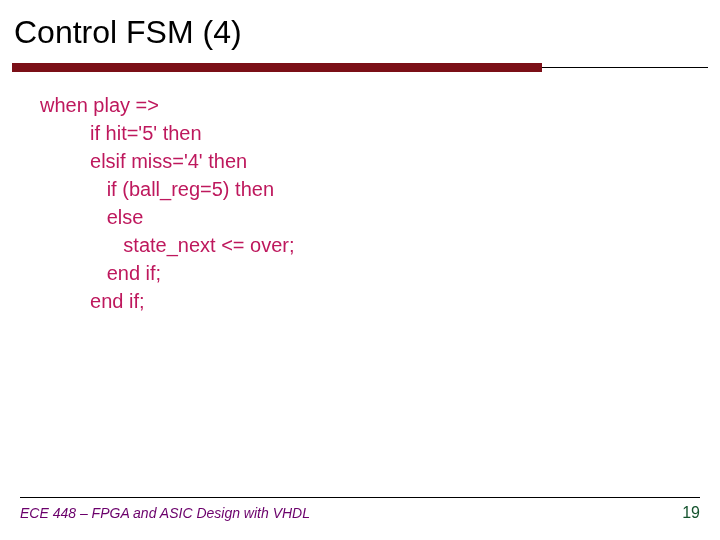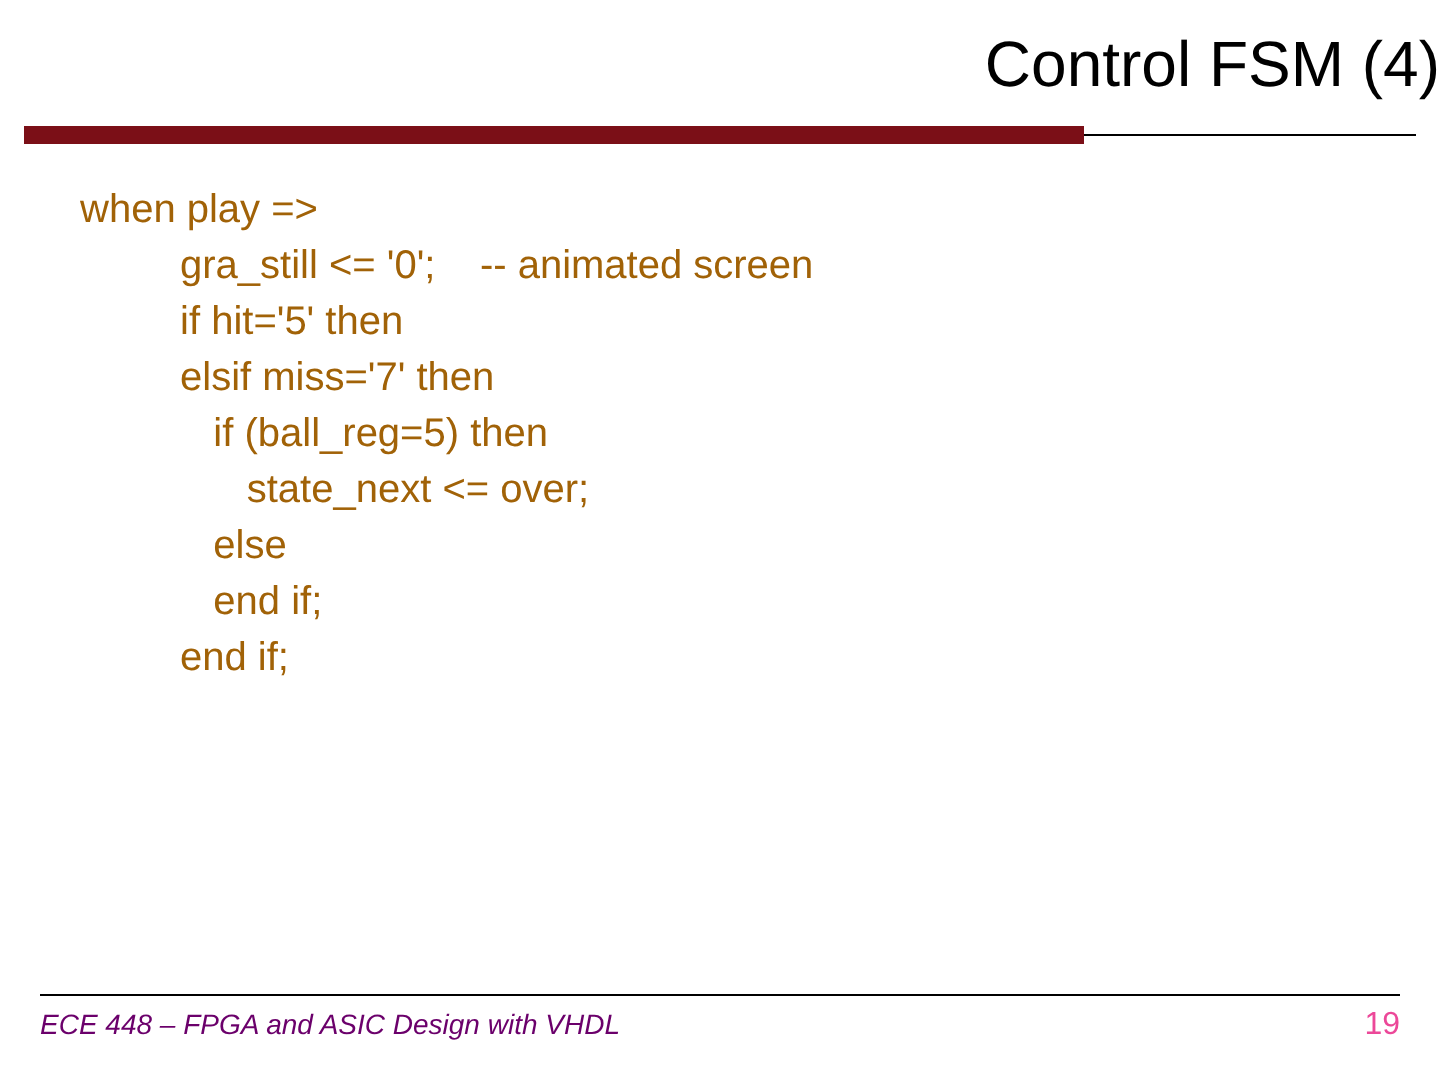--- a/index.html
+++ b/index.html
@@ -1,48 +1,47 @@
 <!DOCTYPE html>
 <html><head>
 <meta charset="utf-8">
 <style>
   * { margin: 0; padding: 0; box-sizing: border-box; }
   html, body { width: 720px; height: 540px; background: #fff; font-family: Arial, Helvetica, sans-serif; }
   .slide { width: 720px; height: 540px; position: relative; padding: 0; }
-  .title { font-size: 32px; font-weight: 400; color: #000; padding: 14px 0 10px 14px; text-align: right; }
+  .title { font-size: 32px; font-weight: 400; color: #000; padding: 14px 0 10px 14px; }
   .rule-wrap { position: relative; height: 12px; margin-bottom: 18px; }
   .rule-thin { position: absolute; left: 12px; right: 12px; top: 6px; height: 1px; background: #000; }
   .rule-thick { position: absolute; left: 12px; width: 530px; top: 2px; height: 9px; background: #7b0f17; }
   .body { padding-left: 40px; padding-right: 20px; }
-  .code { font-family: Arial, Helvetica, sans-serif; font-size: 20px; color: #a16207; line-height: 1.4; }
+  .code { font-family: Arial, Helvetica, sans-serif; font-size: 20px; color: #be185d; line-height: 1.4; }
   .code .line { white-space: pre; }
   .footer { position: absolute; left: 0; right: 0; bottom: 18px; padding: 0 20px; }
   .footer-rule { height: 1px; background: #000; margin: 0 0 6px 0; }
   .footer-row { display: flex; justify-content: space-between; align-items: baseline; }
   .footer-left { font-size: 14px; font-style: italic; color: #6b006b; }
-  .footer-right { font-size: 16px; color: #ec4899; }
+  .footer-right { font-size: 16px; color: #14532d; }
 </style>
 </head>
 <body>
 
 <div class="slide">
   <div class="title">Control FSM (4)</div>
   <div class="rule-wrap">
     <div class="rule-thin"></div>
     <div class="rule-thick"></div>
   </div>
   <div class="body">
     <div class="code">
       <div class="line">when play =&gt;</div>
-      <div class="line">         gra_still &lt;= '0';    -- animated screen</div>
       <div class="line">         if hit='5' then</div>
-      <div class="line">         elsif miss='7' then</div>
+      <div class="line">         elsif miss='4' then</div>
       <div class="line">            if (ball_reg=5) then</div>
+      <div class="line">            else</div>
       <div class="line">               state_next &lt;= over;</div>
-      <div class="line">            else</div>
       <div class="line">            end if;</div>
       <div class="line">         end if;</div>
     </div>
   </div>
   <div class="footer">
     <div class="footer-rule"></div>
     <div class="footer-row">
       <div class="footer-left">ECE 448 – FPGA and ASIC Design with VHDL</div>
       <div class="footer-right">19</div>
     </div>

